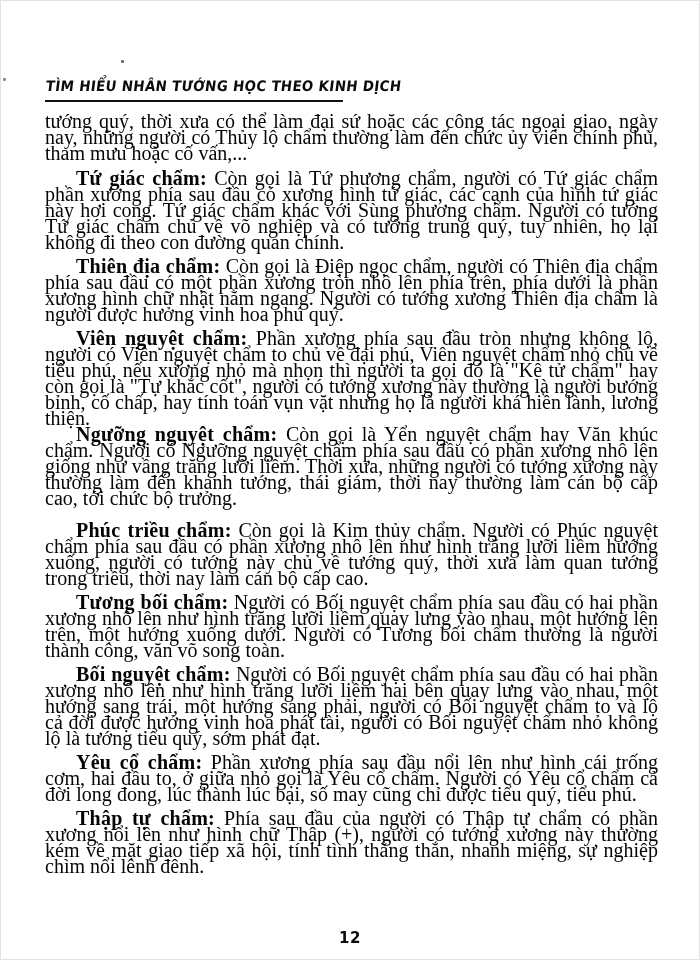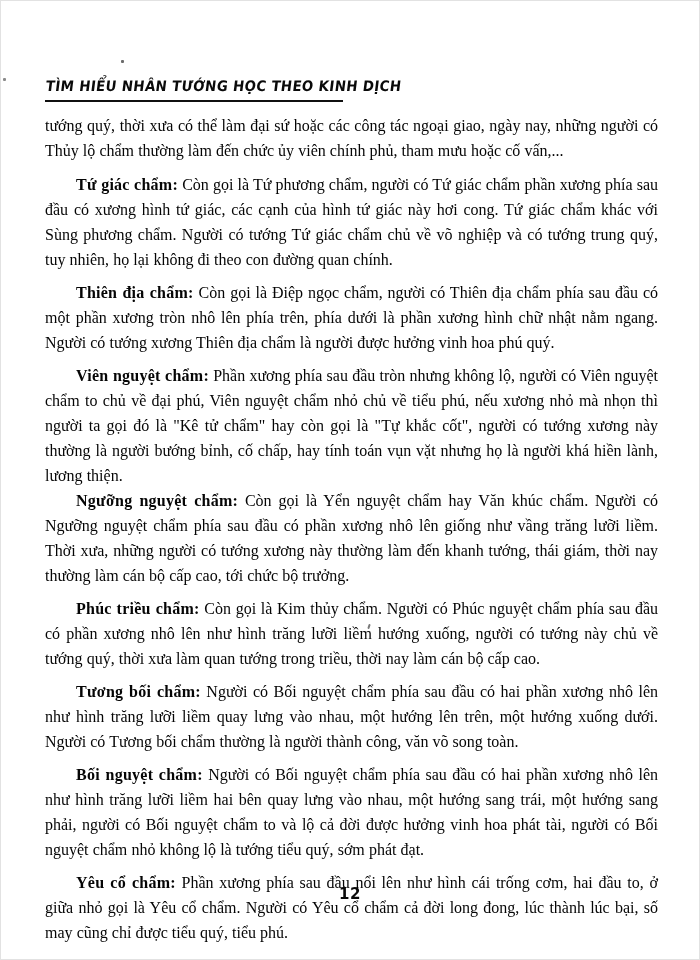--- a/index.html
+++ b/index.html
@@ -59,51 +59,51 @@
 
   
   .body-block {
     position: absolute;
     left: 44px;
     top: 112px;
     width: 613px;
   }
   p.para {
     margin: 0 0 7.5px 0;
-    font-size: 16px;
-    line-height: 25px;
+    font-size: 20px;
+    line-height: 16px;
     text-align: justify;
     text-justify: inter-word;
     word-spacing: 0.1px;
     -webkit-hyphens: none;
     hyphens: none;
   }
   p.para.indent { text-indent: 31px; }
   p.para .lead {
     font-weight: 700;
     letter-spacing: 0.25px;
   }
 
   
   p.p0 { margin-bottom: 9px; }
   p.p1 { margin-bottom: 8px; }
   p.p2 { margin-bottom: 8px; }
   p.p3 { margin-bottom: 0; }
-  p.p4 { margin-bottom: 8px; }
+  p.p4 { margin-bottom: 16px; }
   p.p5 { margin-bottom: 8px; }
   p.p6 { margin-bottom: 8px; }
   p.p7 { margin-bottom: 8px; }
   p.p8 { margin-bottom: 8px; }
 
   
   .folio {
     position: absolute;
     left: 0;
     right: 0;
-    top: 884px;
+    top: 928px;
     text-align: center;
     font-family: "DejaVu Sans", "Liberation Sans", sans-serif;
     font-weight: 700;
     font-size: 15px;
     color: #0a0a0a;
     letter-spacing: 0.5px;
   }
 </style>
 </head>
 <body>
@@ -132,18 +132,19 @@
     <p class="para indent p4"><span class="lead">Ngưỡng nguyệt chẩm:</span><span> Còn gọi là Yển nguyệt chẩm hay Văn khúc chẩm. Người có Ngưỡng nguyệt chẩm phía sau đầu có phần xương nhô lên giống như vầng trăng lưỡi liềm. Thời xưa, những người có tướng xương này thường làm đến khanh tướng, thái giám, thời nay thường làm cán bộ cấp cao, tới chức bộ trưởng.</span></p>
 
     <p class="para indent p5"><span class="lead">Phúc triều chẩm:</span><span> Còn gọi là Kim thủy chẩm. Người có Phúc nguyệt chẩm phía sau đầu có phần xương nhô lên như hình trăng lưỡi liềm hướng xuống, người có tướng này chủ về tướng quý, thời xưa làm quan tướng trong triều, thời nay làm cán bộ cấp cao.</span></p>
 
     <p class="para indent p7"><span class="lead">Tương bối chẩm:</span><span> Người có Bối nguyệt chẩm phía sau đầu có hai phần xương nhô lên như hình trăng lưỡi liềm quay lưng vào nhau, một hướng lên trên, một hướng xuống dưới. Người có Tương bối chẩm thường là người thành công, văn võ song toàn.</span></p>
 
     <p class="para indent p6"><span class="lead">Bối nguyệt chẩm:</span><span> Người có Bối nguyệt chẩm phía sau đầu có hai phần xương nhô lên như hình trăng lưỡi liềm hai bên quay lưng vào nhau, một hướng sang trái, một hướng sang phải, người có Bối nguyệt chẩm to và lộ cả đời được hưởng vinh hoa phát tài, người có Bối nguyệt chẩm nhỏ không lộ là tướng tiểu quý, sớm phát đạt.</span></p>
 
     <p class="para indent p8"><span class="lead">Yêu cổ chẩm:</span><span> Phần xương phía sau đầu nổi lên như hình cái trống cơm, hai đầu to, ở giữa nhỏ gọi là Yêu cổ chẩm. Người có Yêu cổ chẩm cả đời long đong, lúc thành lúc bại, số may cũng chỉ được tiểu quý, tiểu phú.</span></p>
 
+    <p class="para indent"><span class="lead">Thập tự chẩm:</span><span> Phía sau đầu của người có Thập tự chẩm có phần xương nổi lên như hình chữ Thập (+), người có tướng xương này thường kém về mặt giao tiếp xã hội, tính tình thẳng thắn, nhanh miệng, sự nghiệp chìm nổi lênh đênh.</span></p>
 
   </div>
 
   <div class="folio">12</div>
 
 </div>
 
 </body></html>

